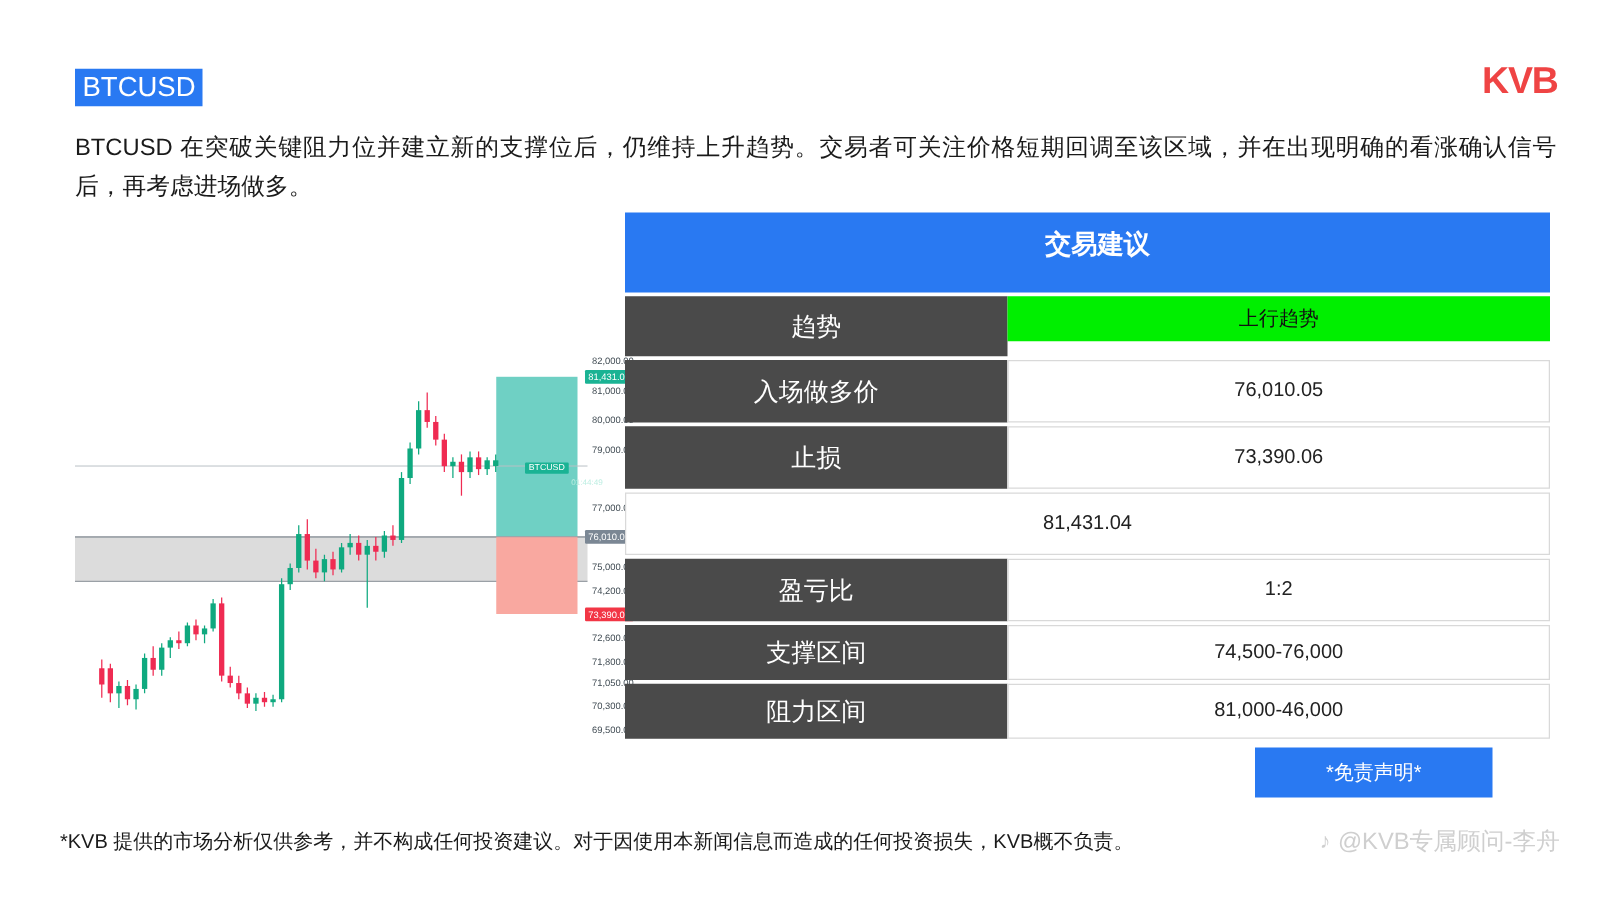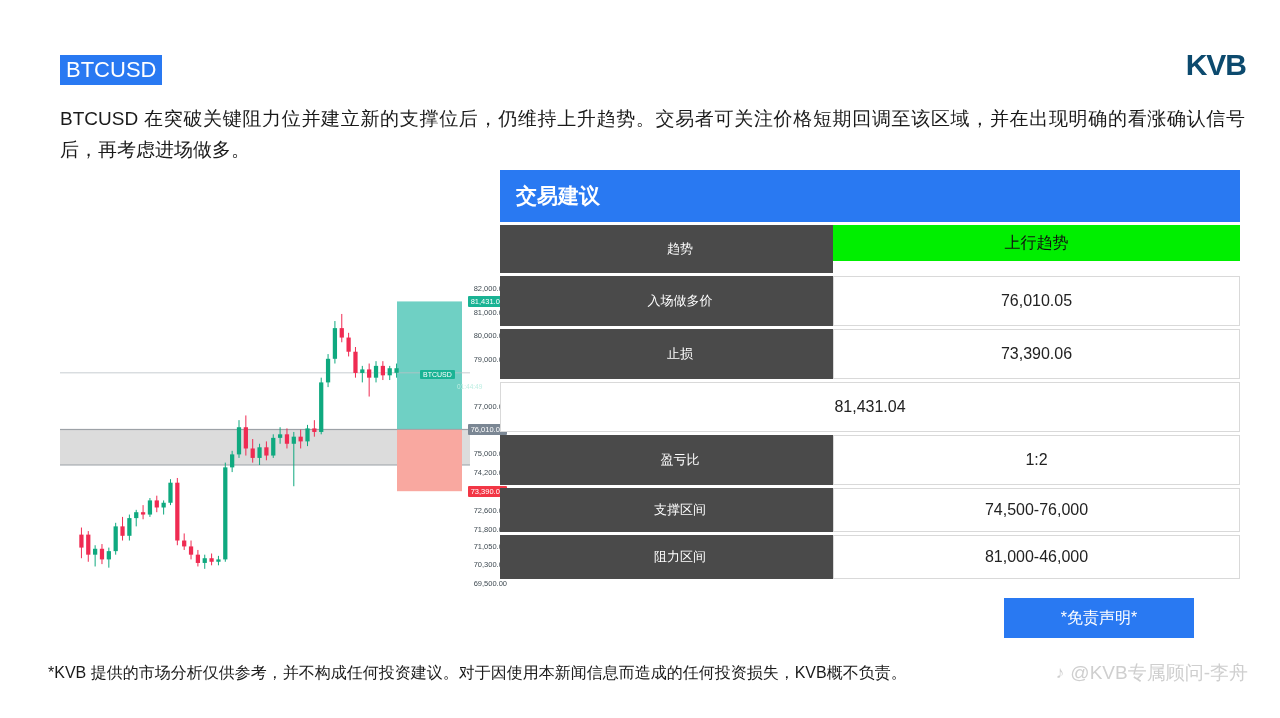--- a/index.html
+++ b/index.html
@@ -7,21 +7,21 @@
     width:1280px;height:718px;
     background:#ffffff;
     font-family:"Liberation Sans","DejaVu Sans",sans-serif;
     position:relative;overflow:hidden;
     color:#1a1a1a;
   }
   
   .logo{
     position:absolute;right:34px;top:48px;
     font-size:30px;font-weight:bold;letter-spacing:-1px;
-    color:#0c4a6e;font-family:"Liberation Sans",sans-serif;
+    color:#ef4444;font-family:"Liberation Sans",sans-serif;
   }
   .title-wrap{position:absolute;left:60px;top:55px;}
   .title{
     display:inline-block;
     background:#2979f2;color:#ffffff;
     font-size:22px;font-weight:400;
     padding:2px 6px 3px 6px;
     line-height:1.15;
   }
   .desc{
@@ -66,27 +66,27 @@
     color:#bdeee2;font-size:6.5px;
     font-family:"Liberation Sans",sans-serif;
   }
   
   .table{
     position:absolute;left:500px;top:170px;
     width:740px;
   }
   .t-head{
     background:#2979f2;color:#ffffff;
-    height:52px;line-height:52px;
+    height:64px;line-height:52px;text-align:center;
     font-size:21px;font-weight:bold;padding-left:16px;
   }
   .t-row{display:flex;margin-top:3px;}
   .t-label{
     width:306px;background:#4a4a4a;color:#ffffff;
-    font-size:13px;display:flex;align-items:center;justify-content:center;padding-left:27px;
+    font-size:20px;display:flex;align-items:center;justify-content:center;
   }
   .t-value{
     flex:1;background:#ffffff;color:#222222;
     font-size:16px;display:flex;align-items:center;justify-content:center;
     border:1px solid #d9d9d9;box-sizing:border-box;
   }
   .t-row.trend .t-label{height:48px;}
   .t-row.trend .t-value{
     background:#00ef00;color:#111111;border:none;height:36px;
   }

